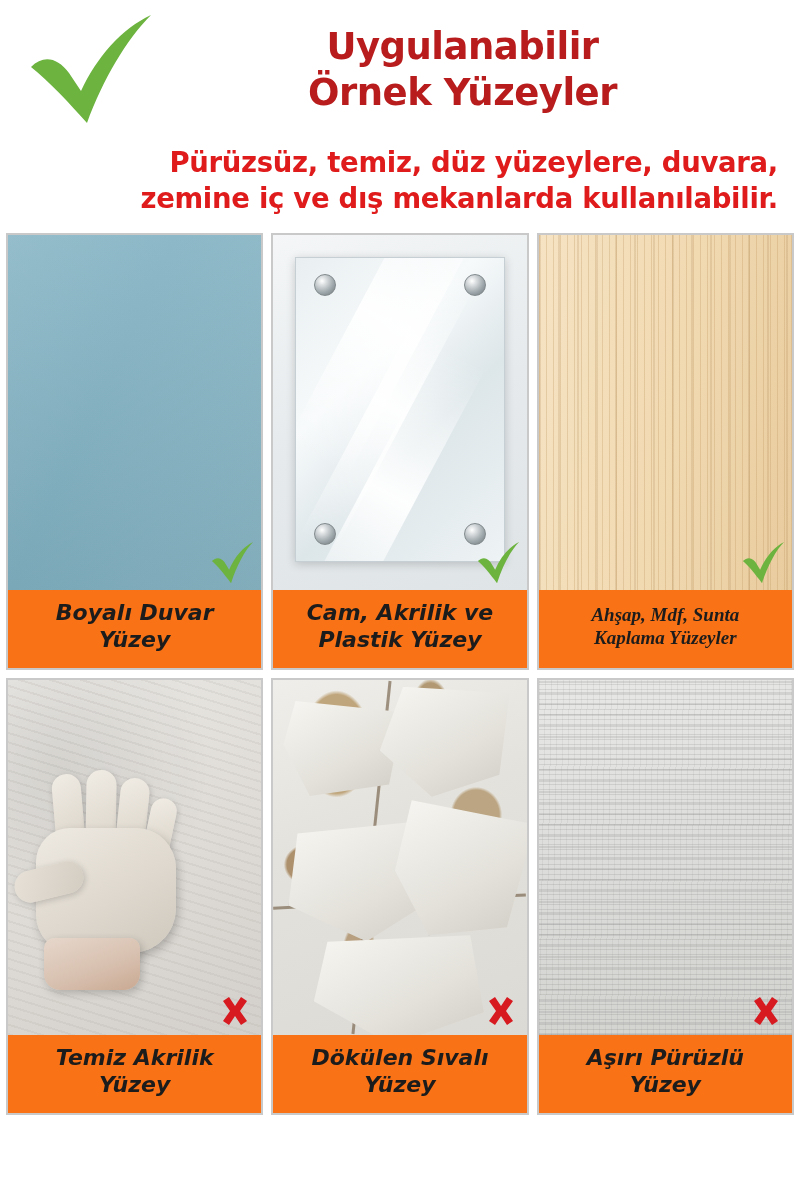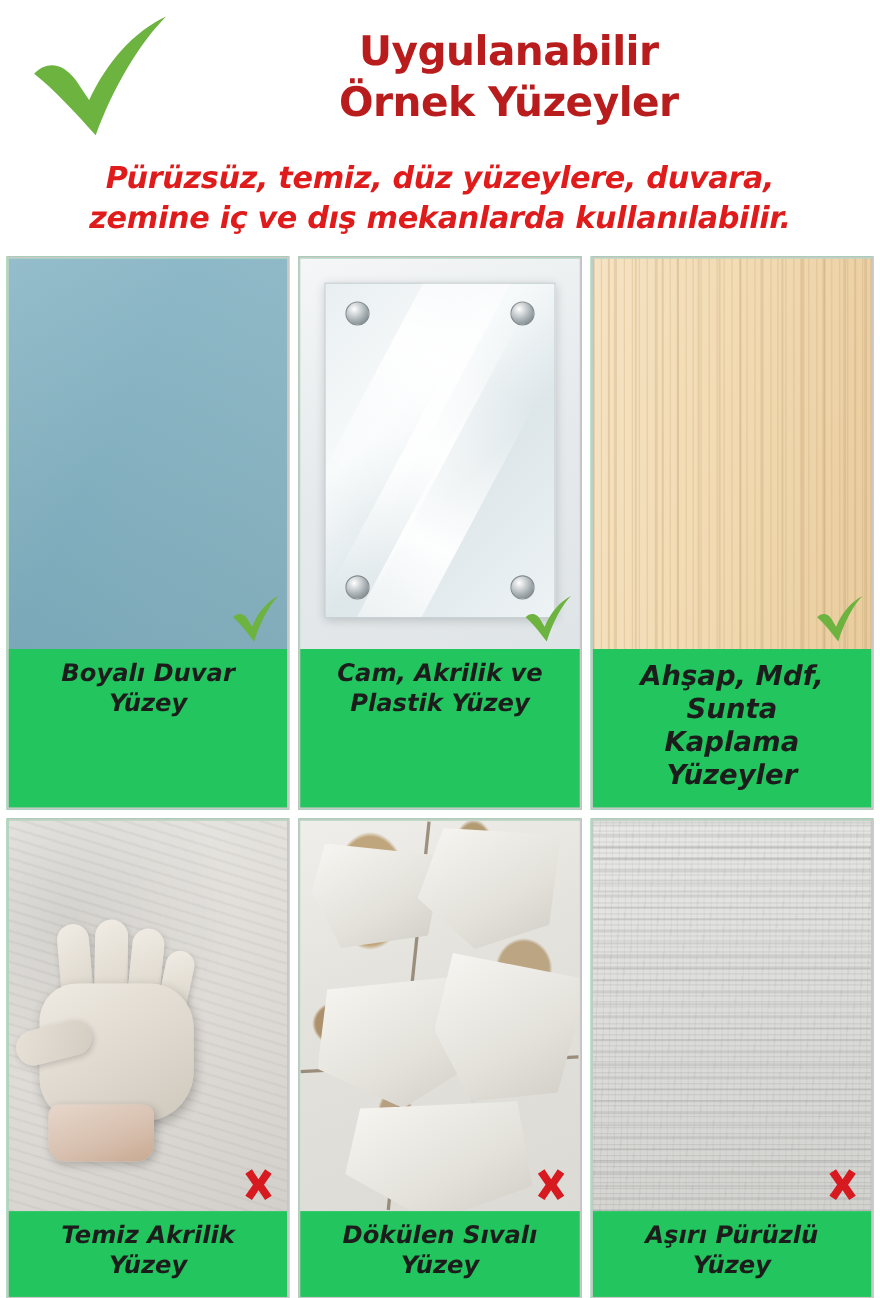--- a/index.html
+++ b/index.html
@@ -38,41 +38,40 @@
     font-size: 37px;
     line-height: 1.25;
     letter-spacing: -0.5px;
     padding-right: 25px;
   }
   .header-title .line2 { display: block; text-align: center; }
 
   
   .subtitle {
     color: #e01b1b;
-    font-style: italic;
     font-weight: bold;
     font-size: 27.5px;
     line-height: 1.32;
-    text-align: center;
+    text-align: right;
     padding: 14px 22px 16px 22px;
     letter-spacing: -0.3px;
   }
   .subtitle span { display: block; }
 
   
   .grid {
     display: grid;
     grid-template-columns: 1fr 1fr 1fr;
     gap: 8px;
     padding: 0 6px;
     box-sizing: border-box;
   }
   .card {
     border: 2px solid #c9c9c9;
-    background: #22c55e;
+    background: #f97316;
     box-sizing: border-box;
     display: flex;
     flex-direction: column;
   }
   .card-media {
     position: relative;
     height: 355px;
     overflow: hidden;
     background: #f2f2f2;
   }
@@ -83,21 +82,21 @@
     color: #1c1c1c;
     font-size: 22px;
     line-height: 1.2;
     padding: 10px 4px 14px 4px;
     box-sizing: border-box;
     min-height: 78px;
     display: flex;
     flex-direction: column;
     justify-content: center;
   }
-  .card-label.small { font-size: 25px; }
+  .card-label.small { font-size: 19px; font-family: Liberation Serif, serif; }
   .card-label span { display: block; }
 
   .badge {
     position: absolute;
     right: 6px;
     bottom: 4px;
     width: 46px;
     height: 46px;
   }
   .badge-x {

